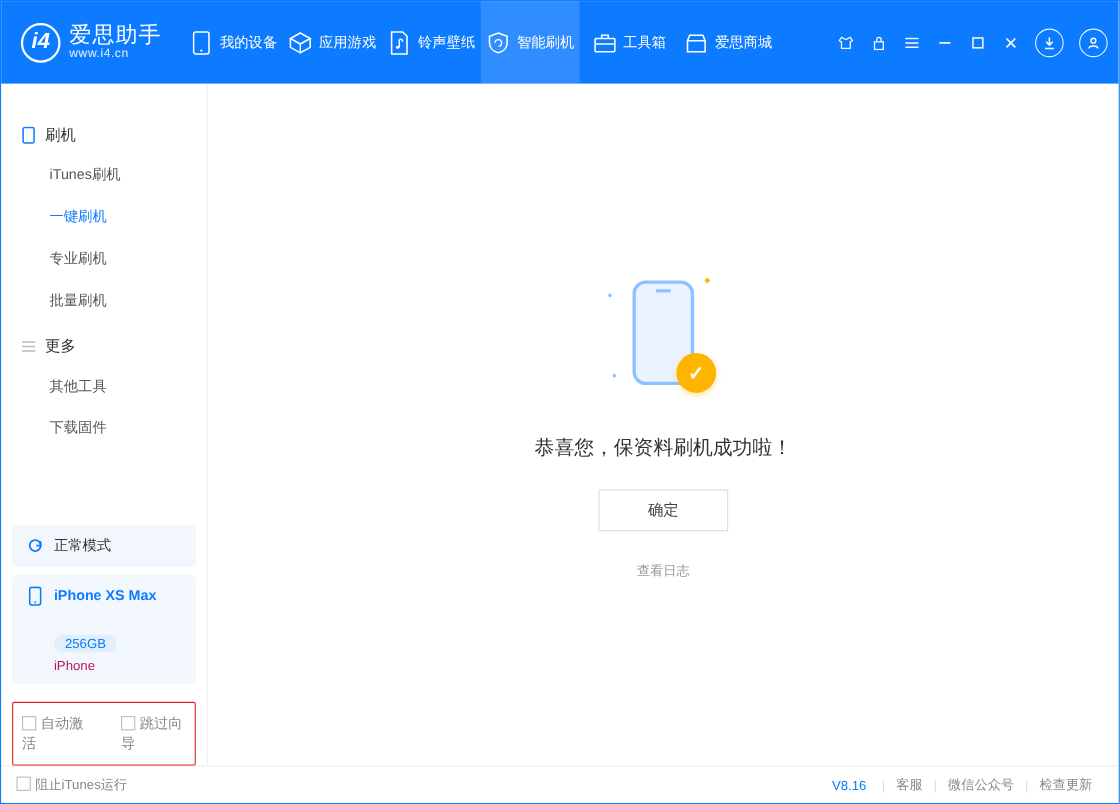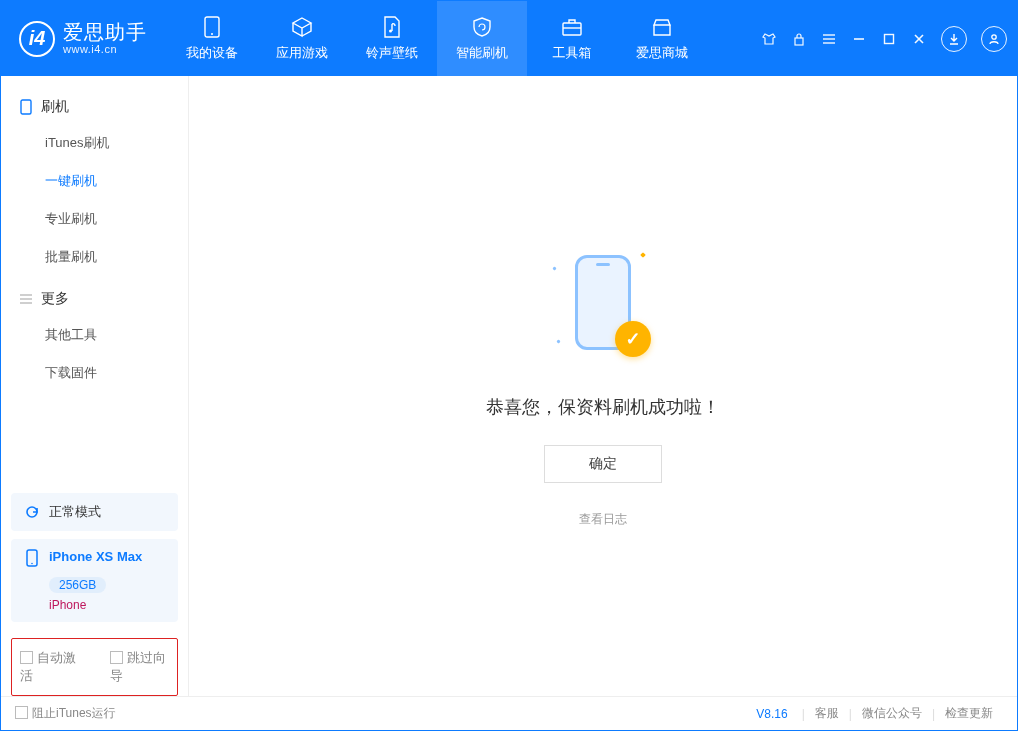--- a/index.html
+++ b/index.html
@@ -7,30 +7,30 @@
 
 .header { height: 75px; background: linear-gradient(to bottom, #0d7bff, #0d7bff); display: flex; padding: 0 10px 0 18px; color: #fff; }
 .logo-wrap { display: flex; align-items: center; gap: 8px; margin-right: 20px; }
 .logo-circle { width: 36px; height: 36px; border: 2.5px solid #fff; border-radius: 50%; display: flex; align-items: center; justify-content: center; font-weight: bold; font-size: 20px; font-style: italic; position:relative; }
 .logo-circle::after{content:"";position:absolute;top:-3px;right:-2px;width:6px;height:6px;border-radius:50%;background:#0d7bff;}
 .logo-text { line-height: 1.1; }
 .logo-text .big { font-size: 20px; font-weight: 400; letter-spacing: 1px; }
 .logo-text .small { font-size: 11px; opacity: .9; letter-spacing: .5px; }
 
 .tabs { display: flex; align-self: stretch; }
-.tab { width: 90px; display: flex; flex-direction: column; align-items: center; justify-content: center; font-size: 13px; cursor: pointer; gap: 6px; }
+.tab { width: 90px; display: flex; flex-direction: row; align-items: center; justify-content: center; font-size: 13px; cursor: pointer; gap: 6px; }
 .tab.active { background: rgba(255,255,255,.14); }
 .tab .ticon { width: 22px; height: 22px; display:flex; align-items:center; justify-content:center; }
 
 .win-controls { margin-left: auto; display: flex; align-items: center; gap: 14px; font-size: 14px; }
 .win-controls .wc { cursor: pointer; opacity:.95; display:flex; align-items:center; justify-content:center; width:16px; height:16px; }
 .win-controls .circle-btn { width:26px; height:26px; border:1.5px solid rgba(255,255,255,.9); border-radius:50%; display:flex; align-items:center; justify-content:center; font-size:14px; }
 
 .body { display: flex; height: 620px; }
-.sidebar { width: 188px; border-right: 1px solid #eee; padding-top: 14px; display:flex; flex-direction:column; }
+.sidebar { width: 188px; border-right: 1px solid #eee; padding-top: 30px; display:flex; flex-direction:column; }
 .side-section { padding: 0 0 6px; }
 .side-head { display:flex; align-items:center; gap:8px; padding: 8px 18px; color:#333; font-size:14px; }
 .side-head .sh-icon { width:14px; height:14px; display:flex; align-items:center; justify-content:center; color:#888; }
 .side-head.blueico .sh-icon { color:#0d7bff; }
 .side-item { padding: 10px 18px 10px 44px; font-size: 13px; color:#555; cursor:pointer; }
 .side-item.active { color:#0d7bff; }
 
 .device-cards { margin-top:auto; padding: 6px 10px 0; }
 .card { background:#f2f7fd; border-radius:4px; padding:10px 12px; margin-bottom:8px; font-size:13px; color:#333; display:flex; align-items:center; gap:8px; cursor:pointer; }
 .card .cicon { width:18px; height:18px; display:flex; align-items:center; justify-content:center; color:#0d7bff; }
@@ -219,21 +219,21 @@
         <span>正常模式</span>
       </div>
       <div class="card device">
         <span class="cicon">
             <svg width="12" height="18" viewBox="0 0 12 18">
               <rect x="1" y="1" width="10" height="16" rx="2" fill="none" stroke="#0d7bff" stroke-width="1.5"></rect>
               <circle cx="6" cy="14.5" r="0.8" fill="#0d7bff"></circle>
             </svg>
           </span>
         <b style="color:#0d7bff;font-weight:600;">iPhone XS Max</b>
-        <div style="width:100%;padding-left:26px;margin-top:2px;"><span class="badge">256GB</span></div>
+        <div style="width:100%;padding-left:26px;margin-top:18px;"><span class="badge">256GB</span></div>
         <div class="devsub">iPhone</div>
       </div>
     </div>
 
     <div class="checkrow">
       <label><span class="chk"></span><span>自动激活</span></label>
       <label><span class="chk"></span><span>跳过向导</span></label>
     </div>
   </div>
 

